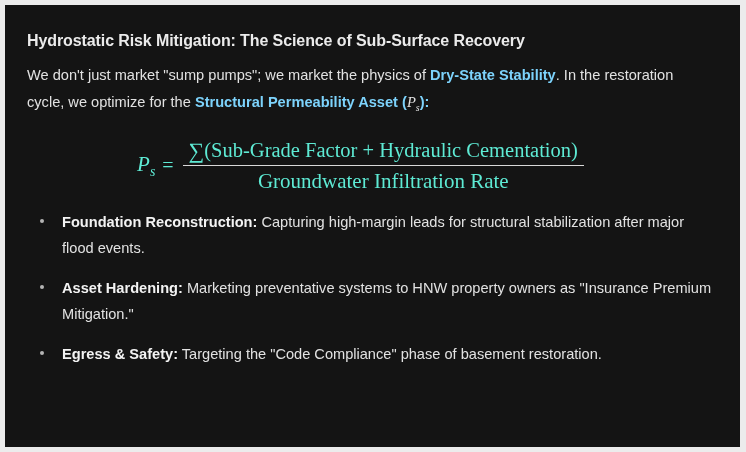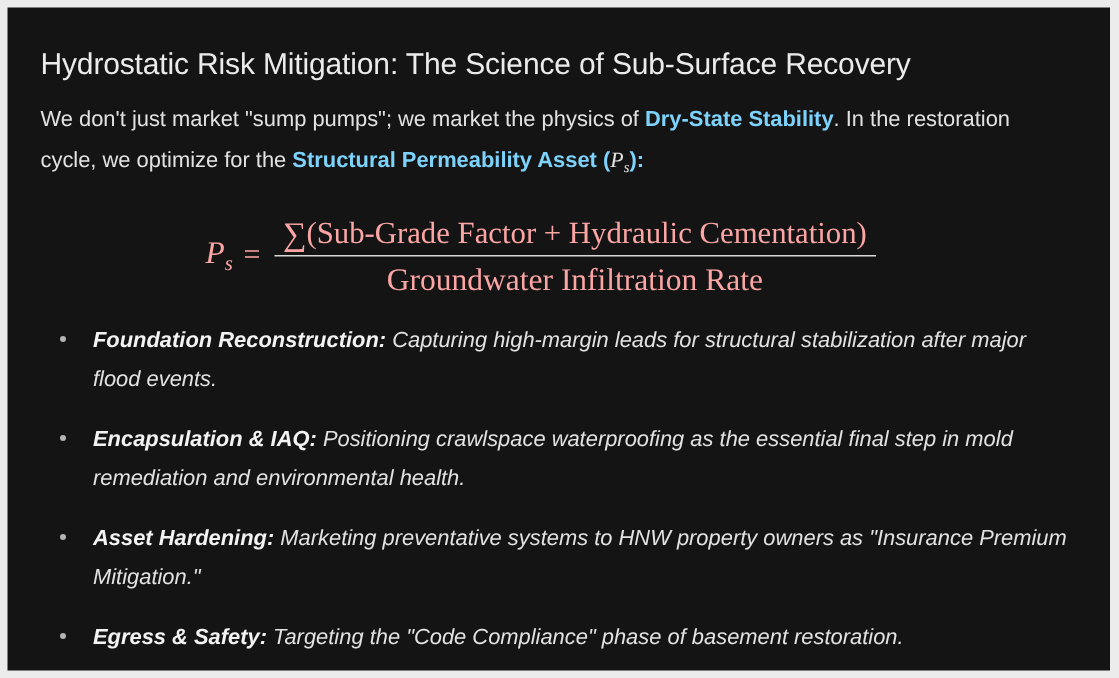--- a/index.html
+++ b/index.html
@@ -19,22 +19,22 @@
     top: 5px;
     width: 735px;
     height: 442px;
     background: #141414;
     box-sizing: border-box;
     padding: 20px 22px 0 22px;
     overflow: hidden;
   }
   #heading {
     color: #ebebeb;
-    font-size: 20px;
-    font-weight: normal;
+    font-size: 16px;
+    font-weight: bold;
     letter-spacing: -0.1px;
     margin: 6px 0 0 0;
     line-height: 1.2;
   }
   #intro {
     color: #e2e2e2;
     font-size: 14.6px;
     line-height: 1.82;
     margin: 12px 0 0 0;
     max-width: 660px;
@@ -49,21 +49,21 @@
   }
   .mathvar sub {
     font-size: 0.68em;
     font-style: italic;
   }
   #formula-block {
     margin-top: 18px;
     height: 62px;
     display: flex;
     justify-content: center;
-    color: #fca5a5;
+    color: #5eead4;
   }
   #formula {
     display: flex;
     align-items: center;
     font-family: "Liberation Serif", serif;
     font-size: 21px;
     position: relative;
     left: -12px;
   }
   #lhs {
@@ -101,21 +101,20 @@
     padding: 3px 6px 0 6px;
     white-space: nowrap;
     font-size: 21px;
   }
 
   
   #bullets {
     list-style: none;
     margin: 12px 4px 0 0;
     padding: 0;
-    font-style: italic;
   }
   #bullets li {
     position: relative;
     padding-left: 35px;
     color: #e2e2e2;
     font-size: 14.6px;
     line-height: 1.82;
     margin-bottom: 13px;
     max-width: 700px;
   }
@@ -156,24 +155,20 @@
     </div>
   </div>
 
   <ul id="bullets">
     <li>
       <span class="bullet-dot"></span>
       <span class="bullet-term">Foundation Reconstruction:</span><span> Capturing high-margin leads for structural stabilization after major flood events.</span>
     </li>
     <li>
       <span class="bullet-dot"></span>
-      <span class="bullet-term">Encapsulation &amp; IAQ:</span><span> Positioning crawlspace waterproofing as the essential final step in mold remediation and environmental health.</span>
-    </li>
-    <li>
-      <span class="bullet-dot"></span>
       <span class="bullet-term">Asset Hardening:</span><span> Marketing preventative systems to HNW property owners as "Insurance Premium Mitigation."</span>
     </li>
     <li>
       <span class="bullet-dot"></span>
       <span class="bullet-term">Egress &amp; Safety:</span><span> Targeting the "Code Compliance" phase of basement restoration.</span>
     </li>
   </ul>
 
 </div>
 

